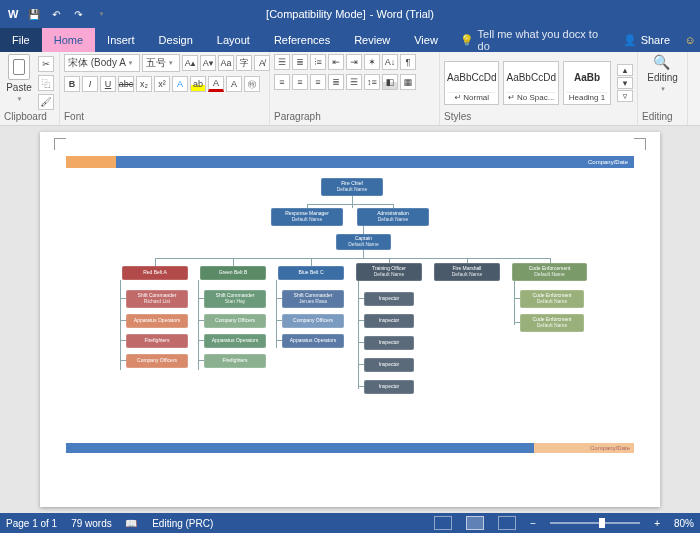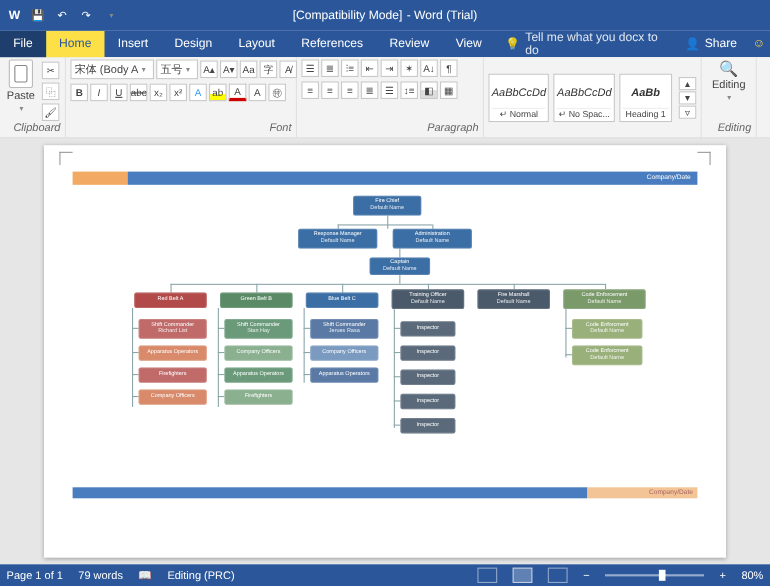--- a/index.html
+++ b/index.html
@@ -9,41 +9,41 @@
   .tb-left { display: flex; align-items: center; gap: 6px; padding-left: 8px; }
   .tb-qa { display: flex; gap: 2px; }
   .tb-qa-btn { width: 20px; height: 20px; display:flex;align-items:center;justify-content:center; cursor:pointer; font-size:10px; }
   .tb-title { position:absolute; left:50%; transform:translateX(-50%); display:flex; gap:4px; }
   .tb-right { position:absolute; right:0; display:flex; align-items:center; height:100%; }
   .tb-right-btn { width:36px; height:28px; display:flex;align-items:center;justify-content:center; cursor:pointer; font-size:10px;}
   .tb-signin { margin-right:8px; font-size:11px; cursor:pointer; }
   
   .tabs { height: 24px; background: #2b579a; display:flex; align-items:stretch; color:#fff; font-size:11px; }
   .tab { padding: 0 12px; display:flex; align-items:center; cursor:pointer; }
-  .tab.active { background:#fde047; color:#2b579a; }
+  .tab.active { background:#f9a8d4; color:#2b579a; }
   .tab.file { background:#1e3e6e; }
   .tell { flex:1; display:flex; align-items:center; gap:4px; padding-left:10px; opacity:.85;}
   .share { padding:0 10px; display:flex; align-items:center; gap:4px; cursor:pointer;}
   .smiley { width:20px; display:flex;align-items:center;justify-content:center;}
   
   .ribbon { height: 74px; background:#f3f3f3; border-bottom:1px solid #d4d4d4; display:flex; font-size:10px; color:#444; }
   .group { border-right:1px solid #e1e1e1; display:flex; flex-direction:column; justify-content:space-between; padding:2px 4px 1px 4px;}
   .group-body { display:flex; gap:4px; align-items:flex-start; flex:1;}
-  .group-label { text-align:right; font-size:10px; color:#666; padding-bottom:2px;font-style:italic;}
+  .group-label { text-align:left; font-size:10px; color:#666; padding-bottom:2px;}
   .big-btn { width:30px; display:flex; flex-direction:column; align-items:center; gap:2px; cursor:pointer;}
   .big-btn .ic { width:22px; height:26px; background:#fff; border:1px solid #bbb; border-radius:2px; position:relative;}
   .clip-ic::after { content:""; position:absolute; inset:4px; border:1px solid #888; border-radius:2px;}
   .bcol { display:flex; flex-direction:column; gap:2px;}
   .brow { display:flex; gap:2px; align-items:center;}
   .ctrl { height:18px; border:1px solid #c8c8c8; background:#fff; font-size:10px; display:flex; align-items:center; padding:0 3px; gap:2px;}
   .sq { width:16px; height:16px; border:1px solid #c8c8c8; display:flex;align-items:center;justify-content:center; font-size:9px; background:#fff; cursor:pointer;}
   .styles-body { display:flex; gap:4px;}
   .style-card { width:56px; height:44px; border:1px solid #c8c8c8; background:#fff; display:flex; flex-direction:column; justify-content:space-between; padding:2px; font-size:8px; cursor:pointer;}
   .style-card.big { font-size:12px; }
-  .style-prev { font-size:10px; color:#333; text-align:center; flex:1; display:flex;align-items:center;justify-content:center;font-style:italic;}
+  .style-prev { font-size:10px; color:#333; text-align:center; flex:1; display:flex;align-items:center;justify-content:center;}
   .style-name { text-align:center; font-size:8px; border-top:1px solid #eee;}
   
   .docarea { height: calc(533px - 28px - 24px - 74px - 20px); background:#e6e6e6; overflow:hidden; display:flex; justify-content:center; padding:6px 0;}
   .page { width:620px; height:375px; background:#fff; box-shadow:0 1px 4px rgba(0,0,0,.3); position:relative; padding:18px 26px; font-size:5px;}
   .page-corner { position:absolute; width:12px; height:12px; }
   .page-corner.tl { top:6px; left:14px; border-left:1px solid #999; border-top:1px solid #999;}
   .page-corner.tr { top:6px; right:14px; border-right:1px solid #999; border-top:1px solid #999;}
   
   .hdrbar { height:12px; display:flex; margin:6px 0 10px 0;}
   .hdrbar .orange { width:50px; background:#f2a963;}
@@ -202,20 +202,21 @@
       <div class="style-card big">
         <div class="style-prev" style="font-weight:600;">AaBb</div>
         <div class="style-name">Heading 1</div>
       </div>
       <div class="bcol" style="gap:1px; margin-left:2px;">
         <div class="sq" style="height:12px;">▴</div>
         <div class="sq" style="height:12px;">▾</div>
         <div class="sq" style="height:12px;">▿</div>
       </div>
     </div>
+    <div class="group-label">Styles</div>
   </div>
 
   <div class="group" style="width:50px;">
     <div class="group-body" style="justify-content:center;">
       <div class="big-btn">
         <span style="font-size:14px;">🔍</span>
         <span>Editing</span>
           <span class="carets">▾</span>
       </div>
     </div>

